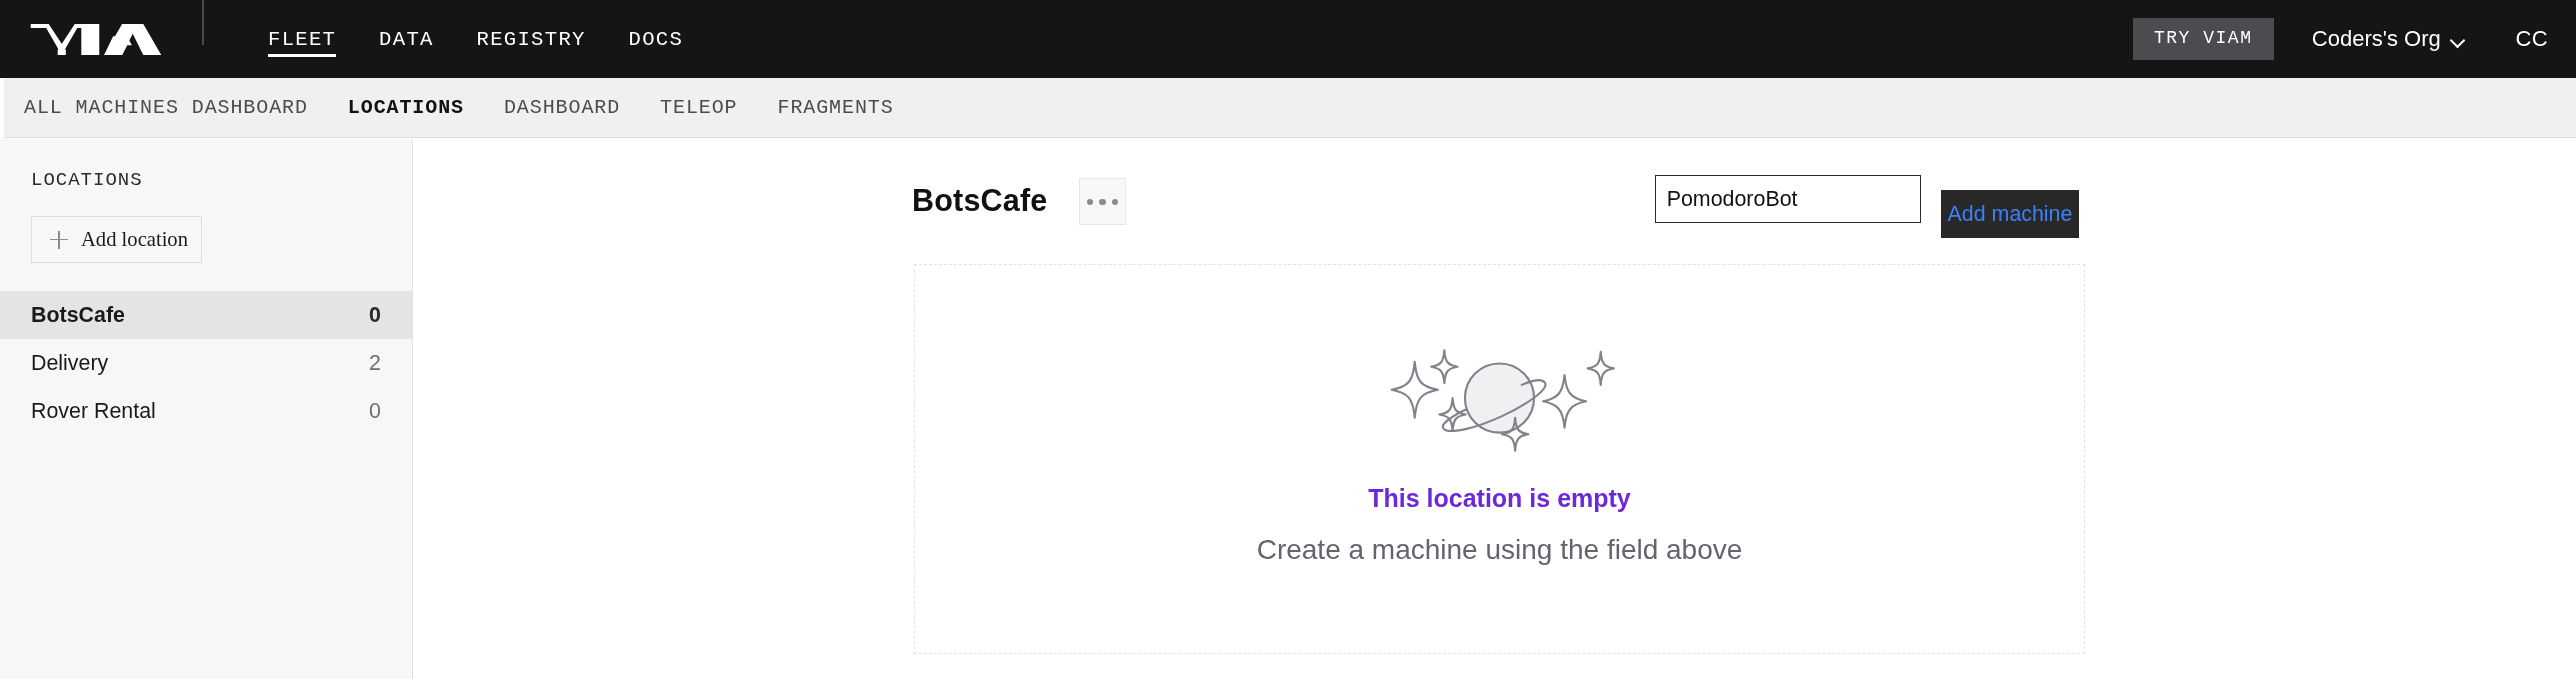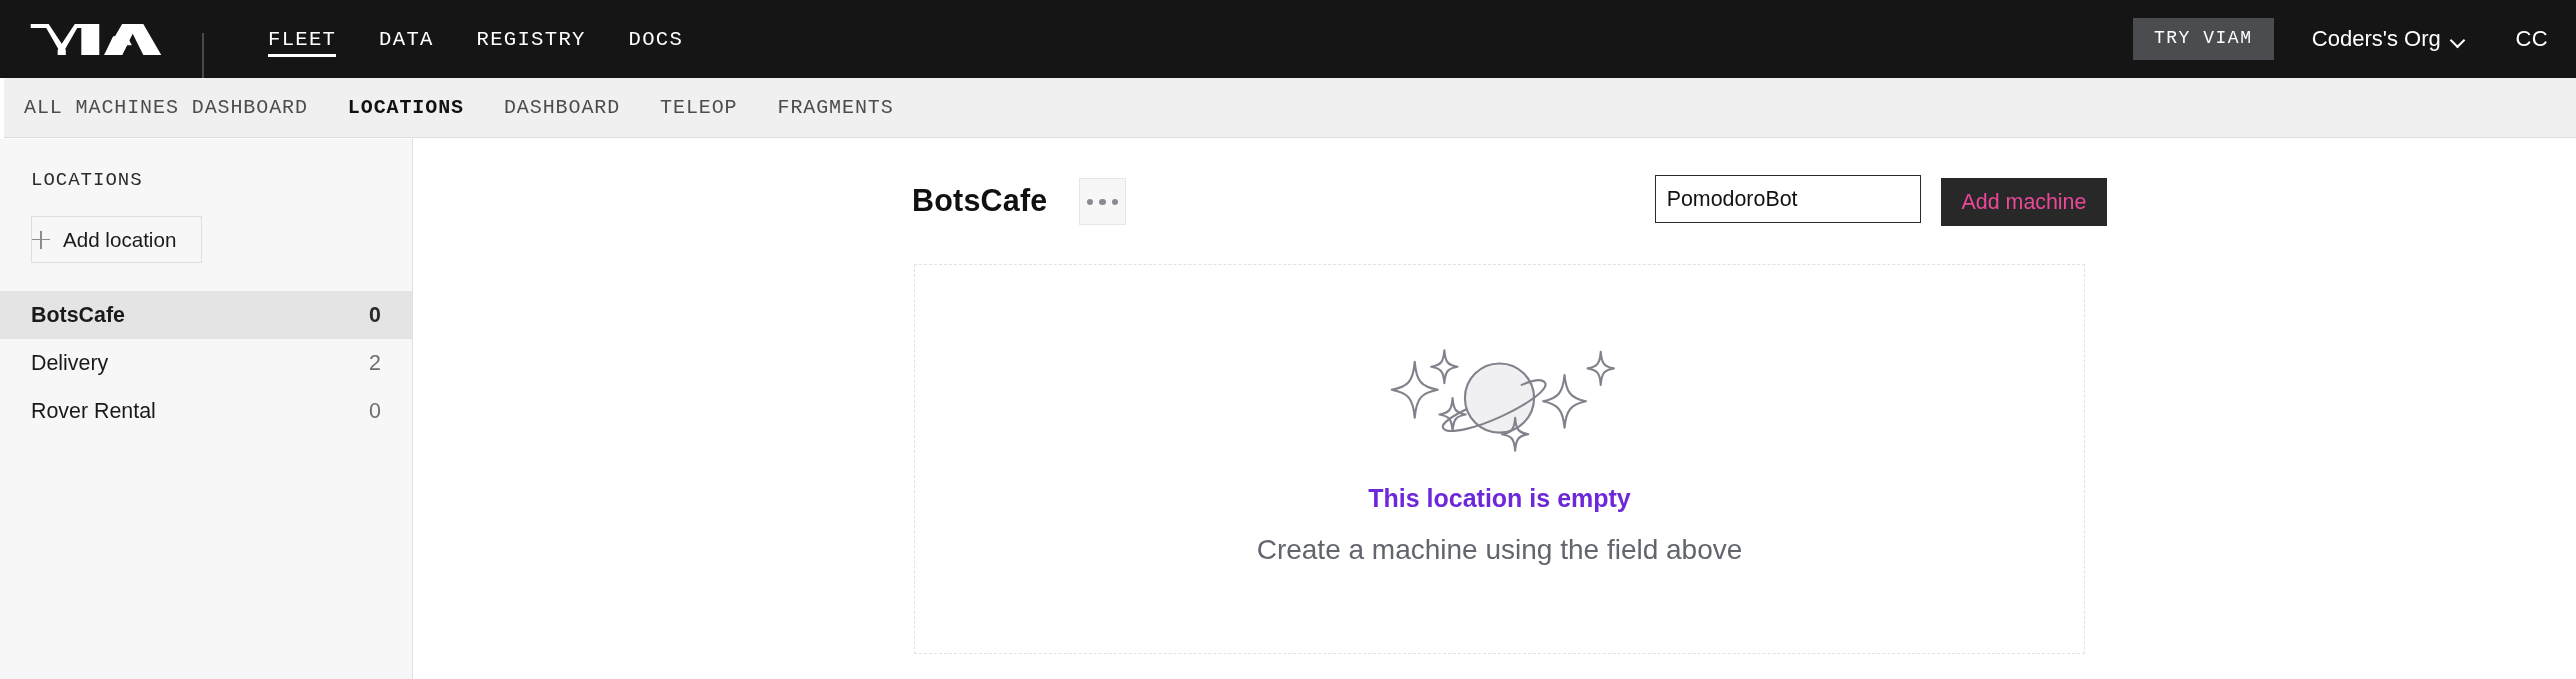--- a/index.html
+++ b/index.html
@@ -12,21 +12,21 @@
     font-family: "Liberation Sans", sans-serif;
     -webkit-font-smoothing: antialiased;
   }
   .page { position: relative; width: 2576px; height: 679px; background: #ffffff; }
 
   
   .topnav {
     position: absolute; top: 0; left: 0;
     width: 2576px; height: 78px;
     background: #151515;
-    display: flex; align-items: flex-end;
+    display: flex; align-items: flex-start;
   }
   .logo-wrap {
     margin-left: 30px;
     display: flex; align-items: center;
     height: 78px;
   }
   .logo-svg { display: block; }
   .logo-divider {
     width: 1.6px; height: 45px;
     background: #4a4a4a;
@@ -149,24 +149,25 @@
     color: #2c2c2c;
     padding: 30px 0 0 31px;
   }
   .add-location-btn {
     margin: 25px 0 0 31px;
     width: 171px; height: 47px;
     background: #f7f7f7;
     border: 0.8px solid #dedede;
     display: flex; align-items: center;
     gap: 13px;
+    padding-left: 18px;
     cursor: pointer;
     font-size: 20.6px;
     color: #1a1a1a;
-    font-family: Liberation Sans, sans-serif;
+    font-family: Liberation Serif, serif;
   }
   .plus-icon {
     position: relative;
     width: 18px; height: 18px;
     flex: 0 0 auto;
   }
   .plus-icon::before, .plus-icon::after {
     content: "";
     position: absolute;
     background: #8b8b90;
@@ -233,24 +234,24 @@
     border: 1.6px solid #2b2b2b;
     background: #ffffff;
     font-size: 21.4px;
     color: #111111;
     padding: 0 10.7px;
     font-family: "Liberation Sans", sans-serif;
     outline: none;
   }
   .add-machine-btn {
     position: absolute;
-    left: 1527px; top: 3px;
-    width: 166px; height: 48px;
+    left: 1527px; top: 15px;
+    width: 138px; height: 48px;
     background: #282828;
-    color: #ec4899;
+    color: #3b82f6;
     border: none;
     font-size: 21.4px;
     cursor: pointer;
     font-family: "Liberation Sans", sans-serif;
   }
 
   
   .empty-panel {
     position: absolute;
     left: 500px; top: 125px;

